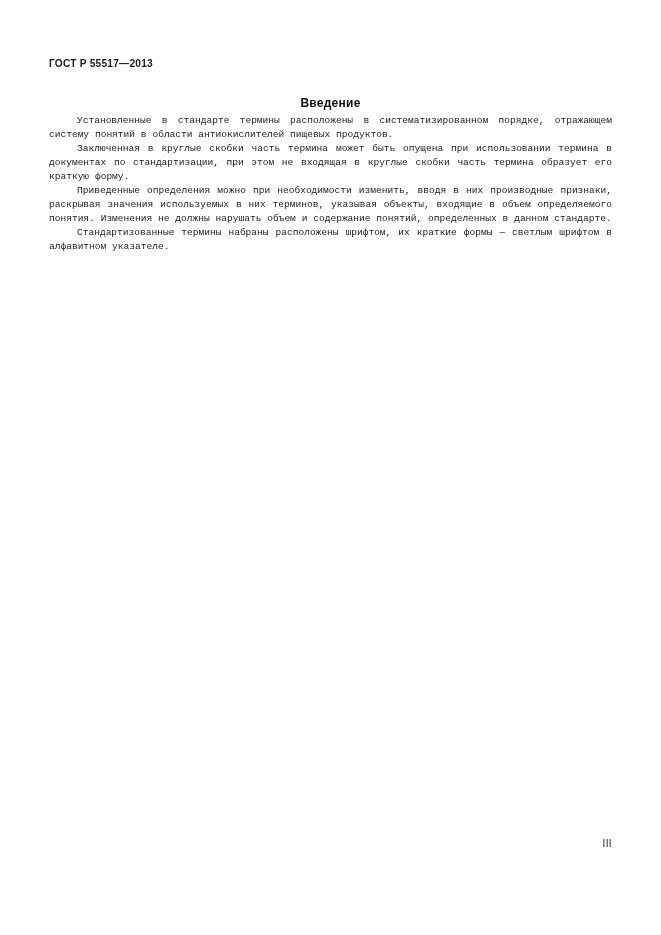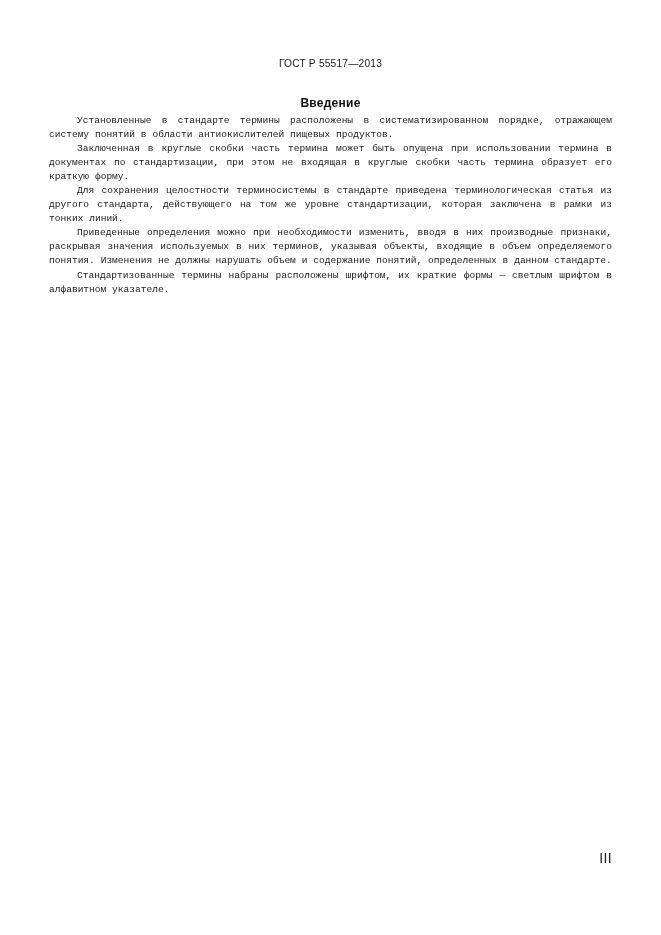--- a/index.html
+++ b/index.html
@@ -23,23 +23,23 @@
     width: 661px;
     height: 935px;
   }
 
   
   .running-head {
     position: absolute;
     top: 58px;
     left: 49px;
     right: 49px;
-    text-align: center;
+    text-align: left;
     font-size: 10.2px;
-    font-weight: normal;
+    font-weight: bold;
     letter-spacing: 0.2px;
     color: #1a1a1a;
     white-space: nowrap;
   }
 
   
   .section-title {
     position: absolute;
     top: 88px;
     left: 49px;
@@ -72,38 +72,36 @@
     word-spacing: 0.1px;
   }
 
   
   .folio {
     position: absolute;
     top: 838px;
     left: 49px;
     right: 49px;
     text-align: right;
-    font-size: 14px;
+    font-size: 10px;
     color: #1a1a1a;
     letter-spacing: 0.4px;
-    margin-top: 12px;
   }
 </style>
 </head>
 <body>
 
 <div class="page">
 
   <div class="running-head">ГОСТ Р 55517—2013</div>
 
   <h1 class="section-title">Введение</h1>
 
   <div class="body-block">
     <p class="para">Установленные в стандарте термины расположены в систематизированном порядке, отражаю­щем систему понятий в области антиокислителей пищевых продуктов.</p>
     <p class="para">Заключенная в круглые скобки часть термина может быть опущена при использовании термина в документах по стандартизации, при этом не входящая в круглые скобки часть термина образует его краткую форму.</p>
-    <p class="para">Для сохранения целостности терминосистемы в стандарте приведена терминологическая статья из другого стандарта, действующего на том же уровне стандартизации, которая заключена в рамки из тонких линий.</p>
     <p class="para">Приведенные определения можно при необходимости изменить, вводя в них производные при­знаки, раскрывая значения используемых в них терминов, указывая объекты, входящие в объем опре­деляемого понятия. Изменения не должны нарушать объем и содержание понятий, определенных в данном стандарте.</p>
     <p class="para">Стандартизованные термины набраны расположены шрифтом, их краткие формы — светлым шрифтом в алфавитном указателе.</p>
   </div>
 
   <div class="folio">III</div>
 
 </div>
 
 </body></html>

